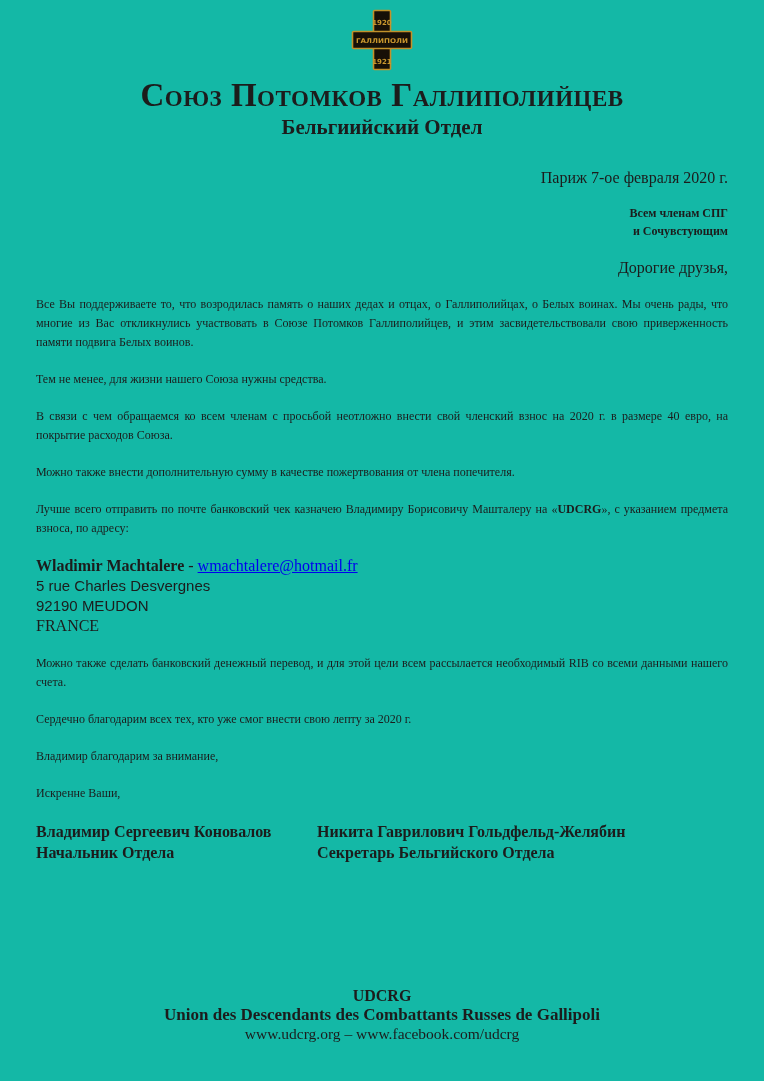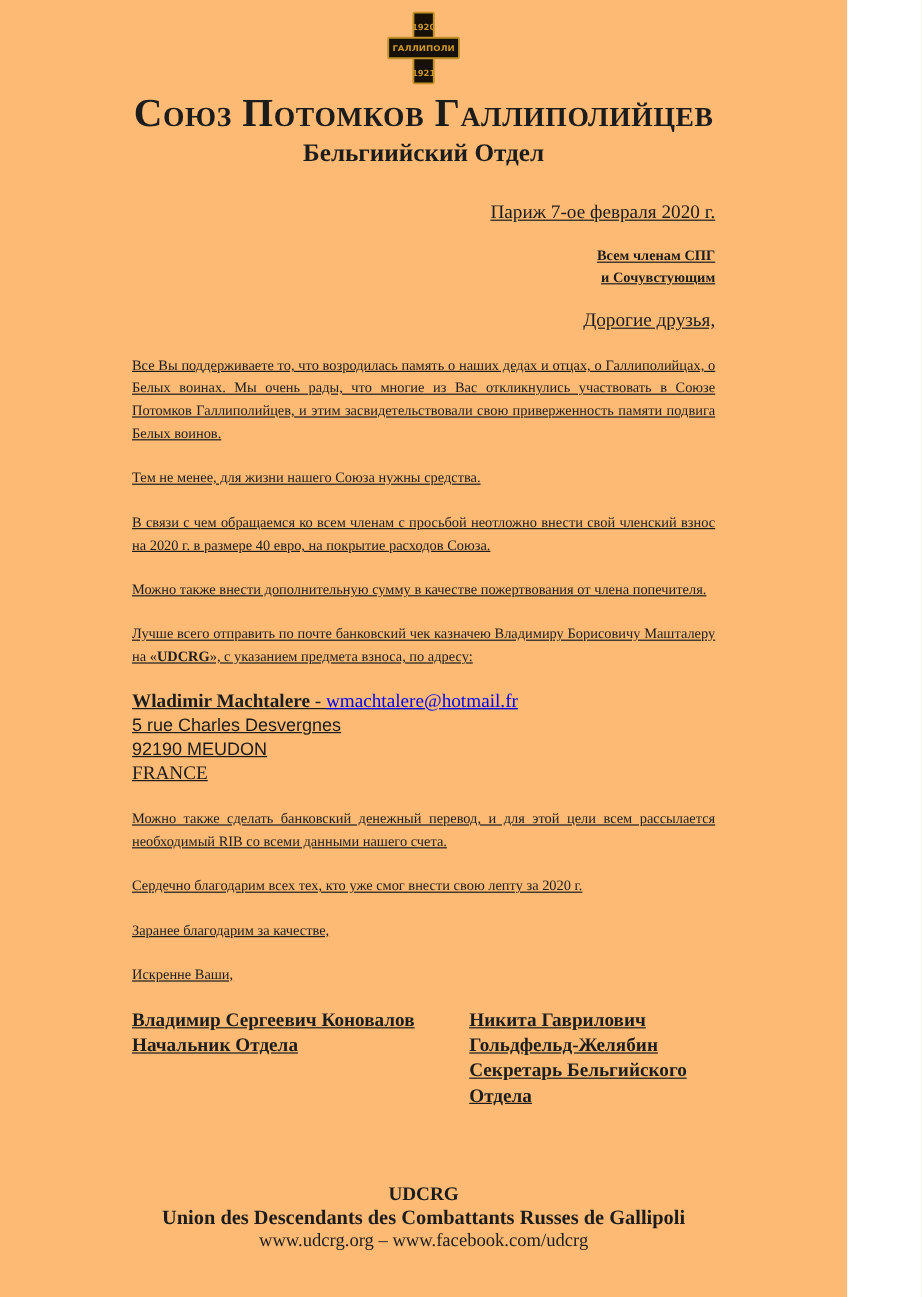--- a/index.html
+++ b/index.html
@@ -1,21 +1,21 @@
 <!DOCTYPE html>
 <html lang="ru"><head>
 <meta charset="utf-8">
 <style>
   html,body { margin:0; padding:0; background:#ffffff; }
   .page {
-    position:relative; width:706px; height:1081px; background:#fdba74;
+    position:relative; width:764px; height:1081px; background:#14b8a6;
     font-family:"Liberation Serif","DejaVu Serif",serif; color:#1c1c1c;
     overflow:hidden;
   }
-  .content { padding:0 110px;text-decoration:underline; }
+  .content { padding:0 36px; }
 
   
   .logo { width:64px; height:64px; margin:8px auto 0; }
   .logo svg { display:block; }
   .cross-rect { fill:#171007; stroke:#c2912a; stroke-width:1.6; }
   .cross-text { fill:#c9972e; font-family:"DejaVu Sans",sans-serif; font-weight:bold; }
   .title {
     margin:4px 0 0; text-align:center; font-size:33px; line-height:38px;
     font-weight:bold; font-variant:small-caps; letter-spacing:0.5px;
   }
@@ -85,21 +85,21 @@
     <p class="contact-line"><span class="contact-name">Wladimir Machtalere</span><span> - </span><a class="email-link">wmachtalere@hotmail.fr</a></p>
 
     <div class="address-block">
       <div class="address-sans">5 rue Charles Desvergnes</div>
       <div class="address-sans">92190 MEUDON</div>
       <div class="address-serif">FRANCE</div>
     </div>
 
     <p class="body-par">Можно также сделать банковский денежный перевод, и для этой цели всем рассылается необходимый RIB со всеми данными нашего счета.</p>
     <p class="body-par">Сердечно благодарим всех тех, кто уже смог внести свою лепту за 2020 г.</p>
-    <p class="body-par">Заранее благодарим за качестве,</p>
+    <p class="body-par">Владимир благодарим за внимание,</p>
     <p class="body-par">Искренне Ваши,</p>
 
     <div class="sig-row">
       <div class="sig-col-left">
         <div>Владимир Сергеевич Коновалов</div>
         <div>Начальник Отдела</div>
       </div>
       <div class="sig-col-right">
         <div>Никита Гаврилович Гольдфельд-Желябин</div>
         <div>Секретарь Бельгийского Отдела</div>

